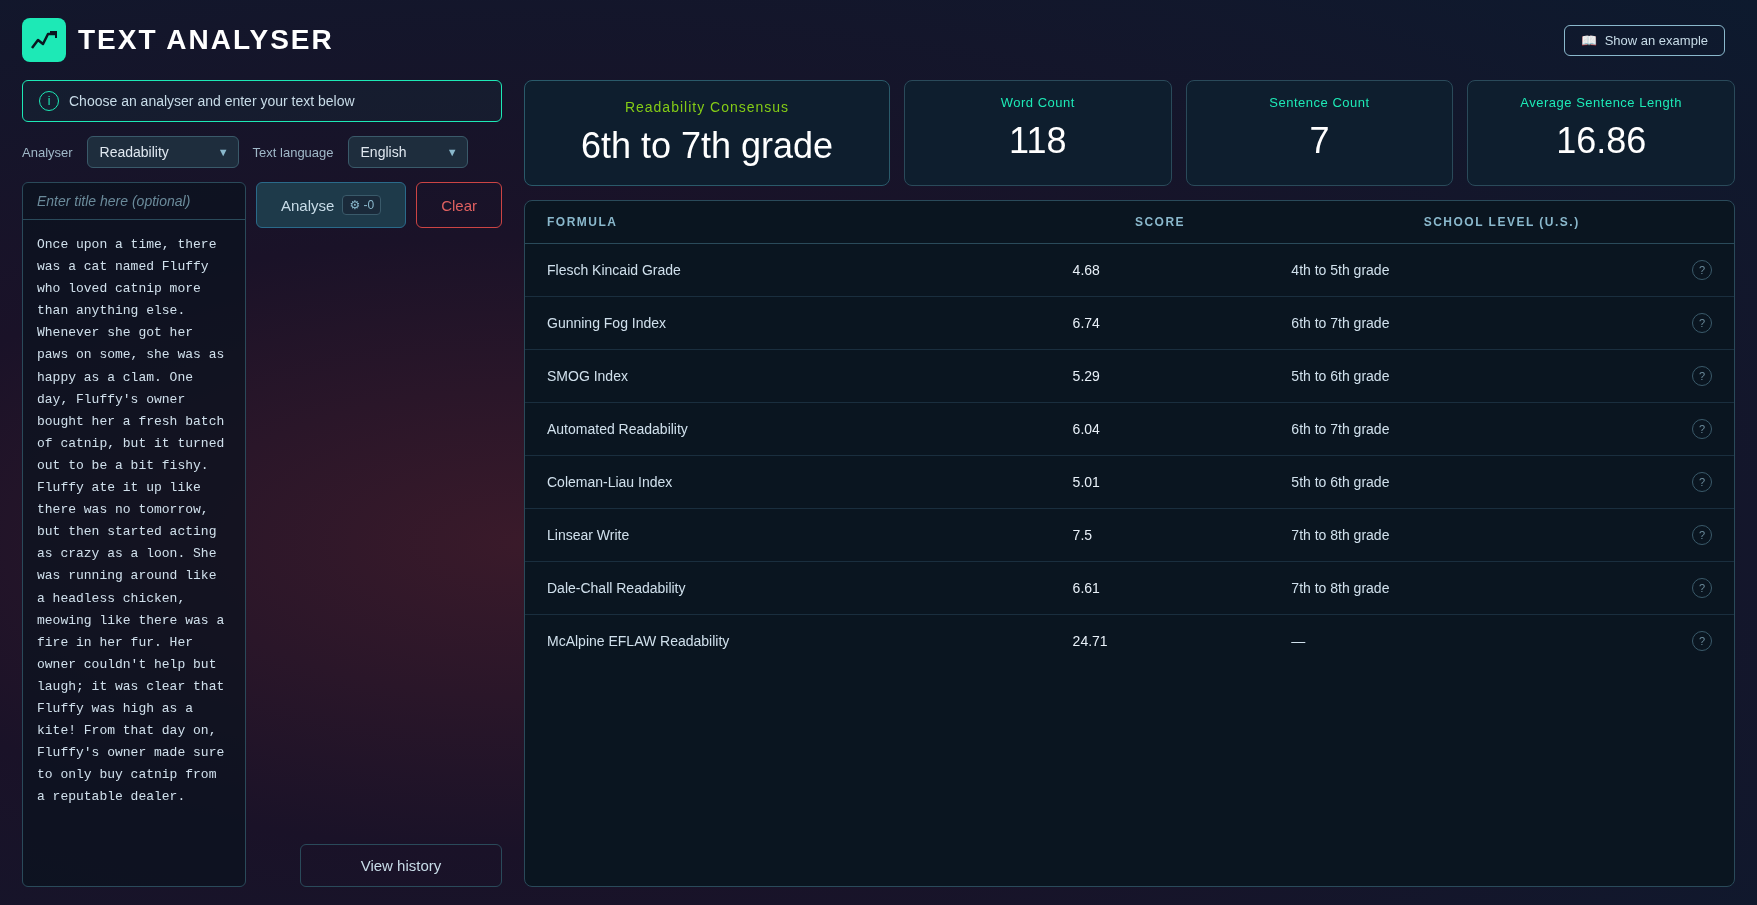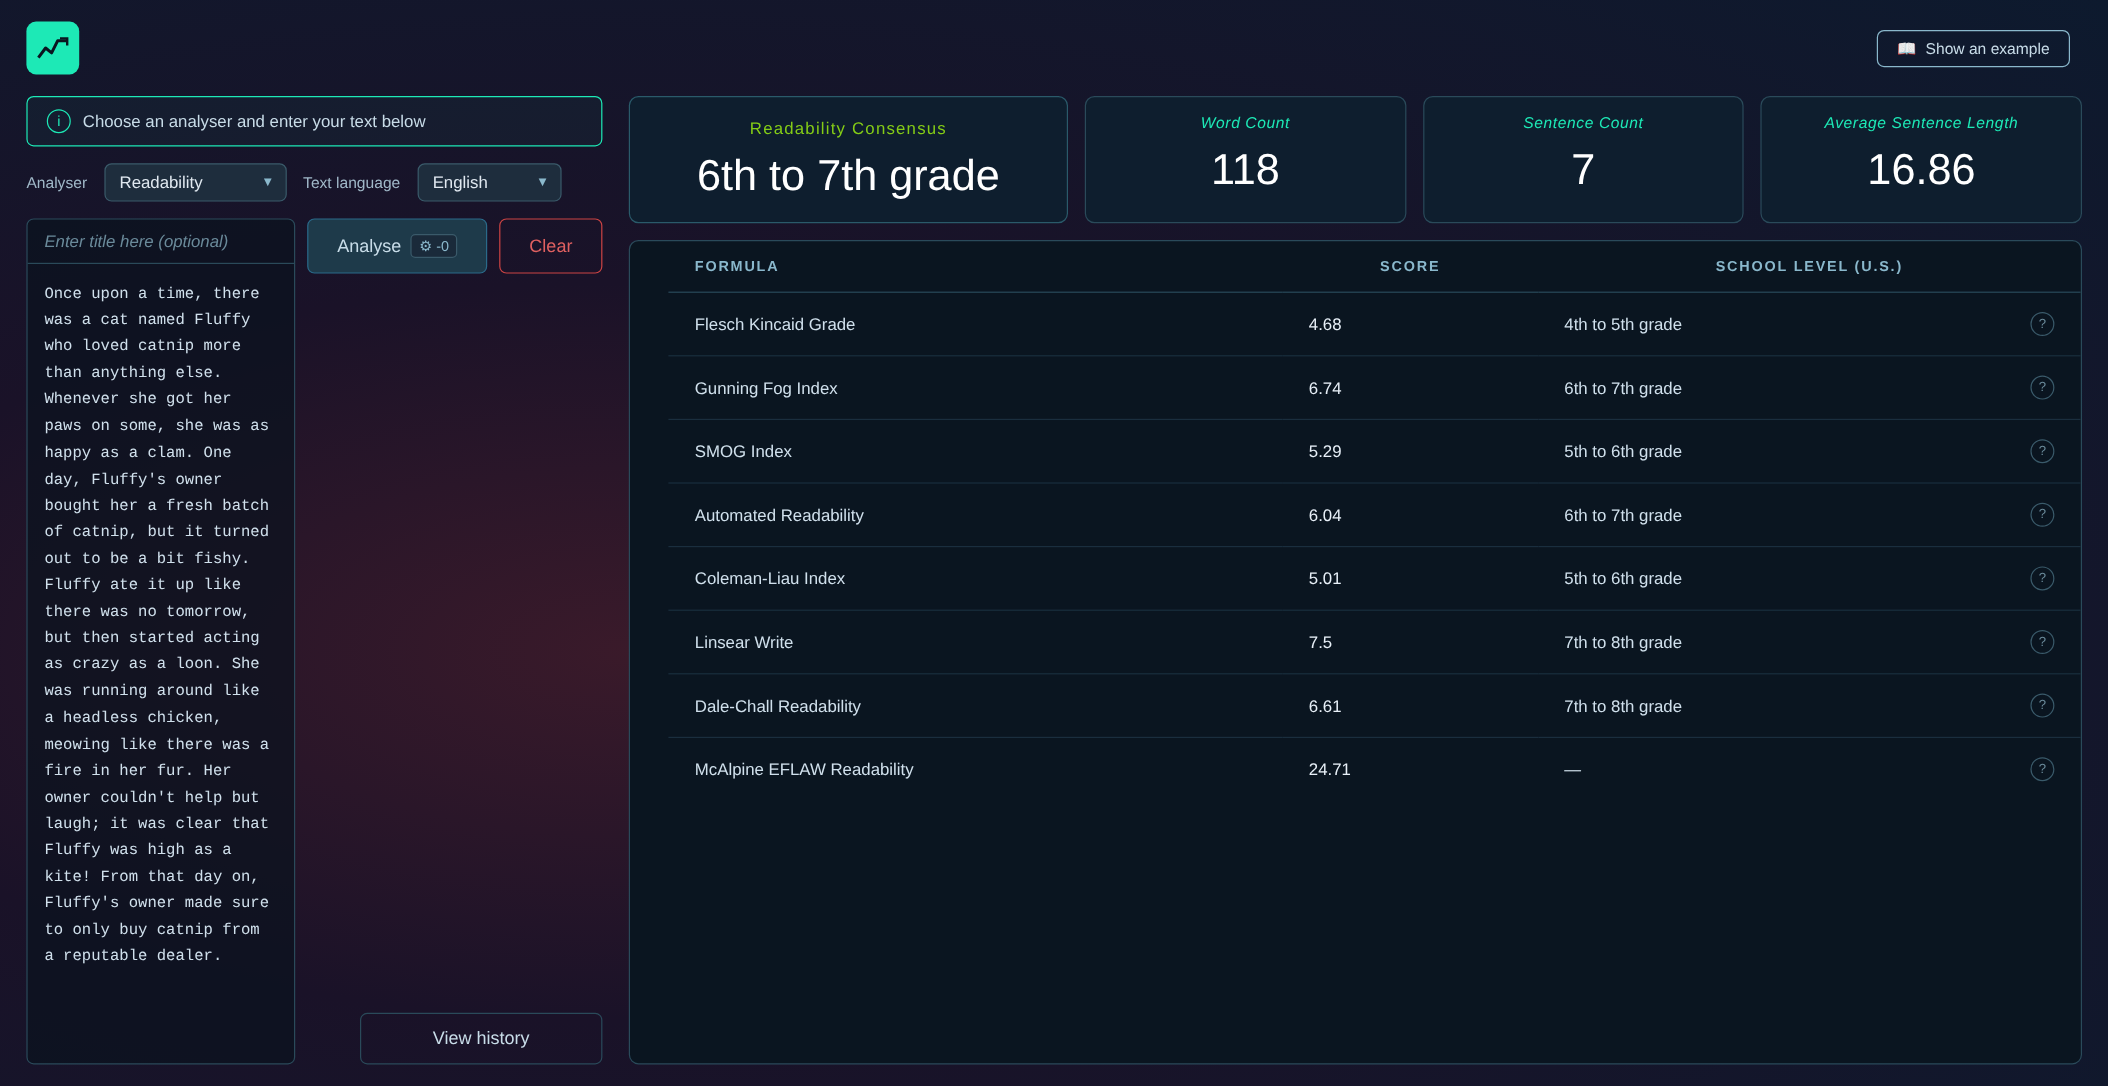--- a/index.html
+++ b/index.html
@@ -285,37 +285,35 @@
       flex-direction: column;
       align-items: center;
       gap: 10px;
     }
 
     .stat-label {
       color: #1de9b6;
       font-size: 13px;
       letter-spacing: 0.5px;
       text-align: center;
-      font-style: italic;
     }
 
     .stat-value {
       font-size: 36px;
       font-weight: 300;
       color: #ffffff;
     }
 
     
     .results-table-container {
       border: 1.5px solid #2a4a5a;
       border-radius: 8px;
       background: #0a1520;
       flex: 1;
       overflow: hidden;
-      padding-left: 32px;
     }
 
     .results-table {
       width: 100%;
       border-collapse: collapse;
     }
 
     .results-table thead tr {
       border-bottom: 1px solid #2a4a5a;
     }
@@ -416,20 +414,21 @@
 <body>
 
 <div class="header">
   <div class="logo-box">
     <div class="logo-icon">
       <svg viewBox="0 0 28 28" fill="none" xmlns="http://www.w3.org/2000/svg">
         <polyline points="2,22 8,14 13,18 18,8 26,8" stroke="#0a1520" stroke-width="2.5" fill="none" stroke-linejoin="round"></polyline>
         <polyline points="20,6 26,6 26,12" stroke="#0a1520" stroke-width="2" fill="none"></polyline>
       </svg>
     </div>
+    <span class="app-title">TEXT ANALYSER</span>
   </div>
   <button class="show-example-btn">
     <span>📖</span>
     <span>Show an example</span>
   </button>
 </div>
 
 <div class="main-layout">
 
   <div class="left-panel">

